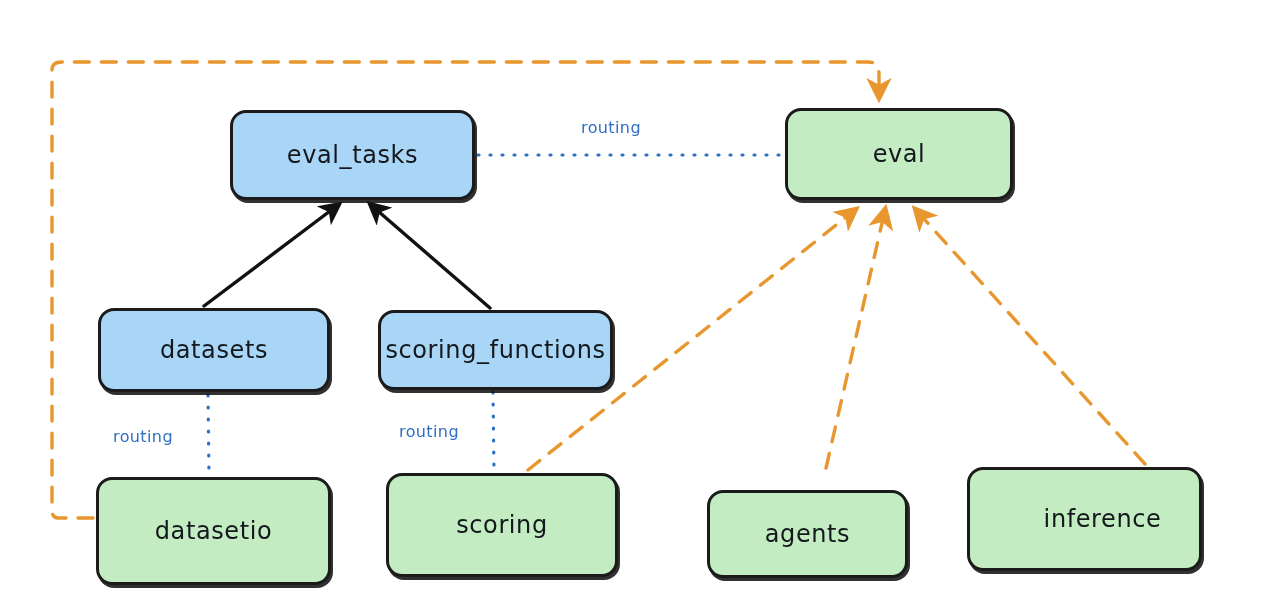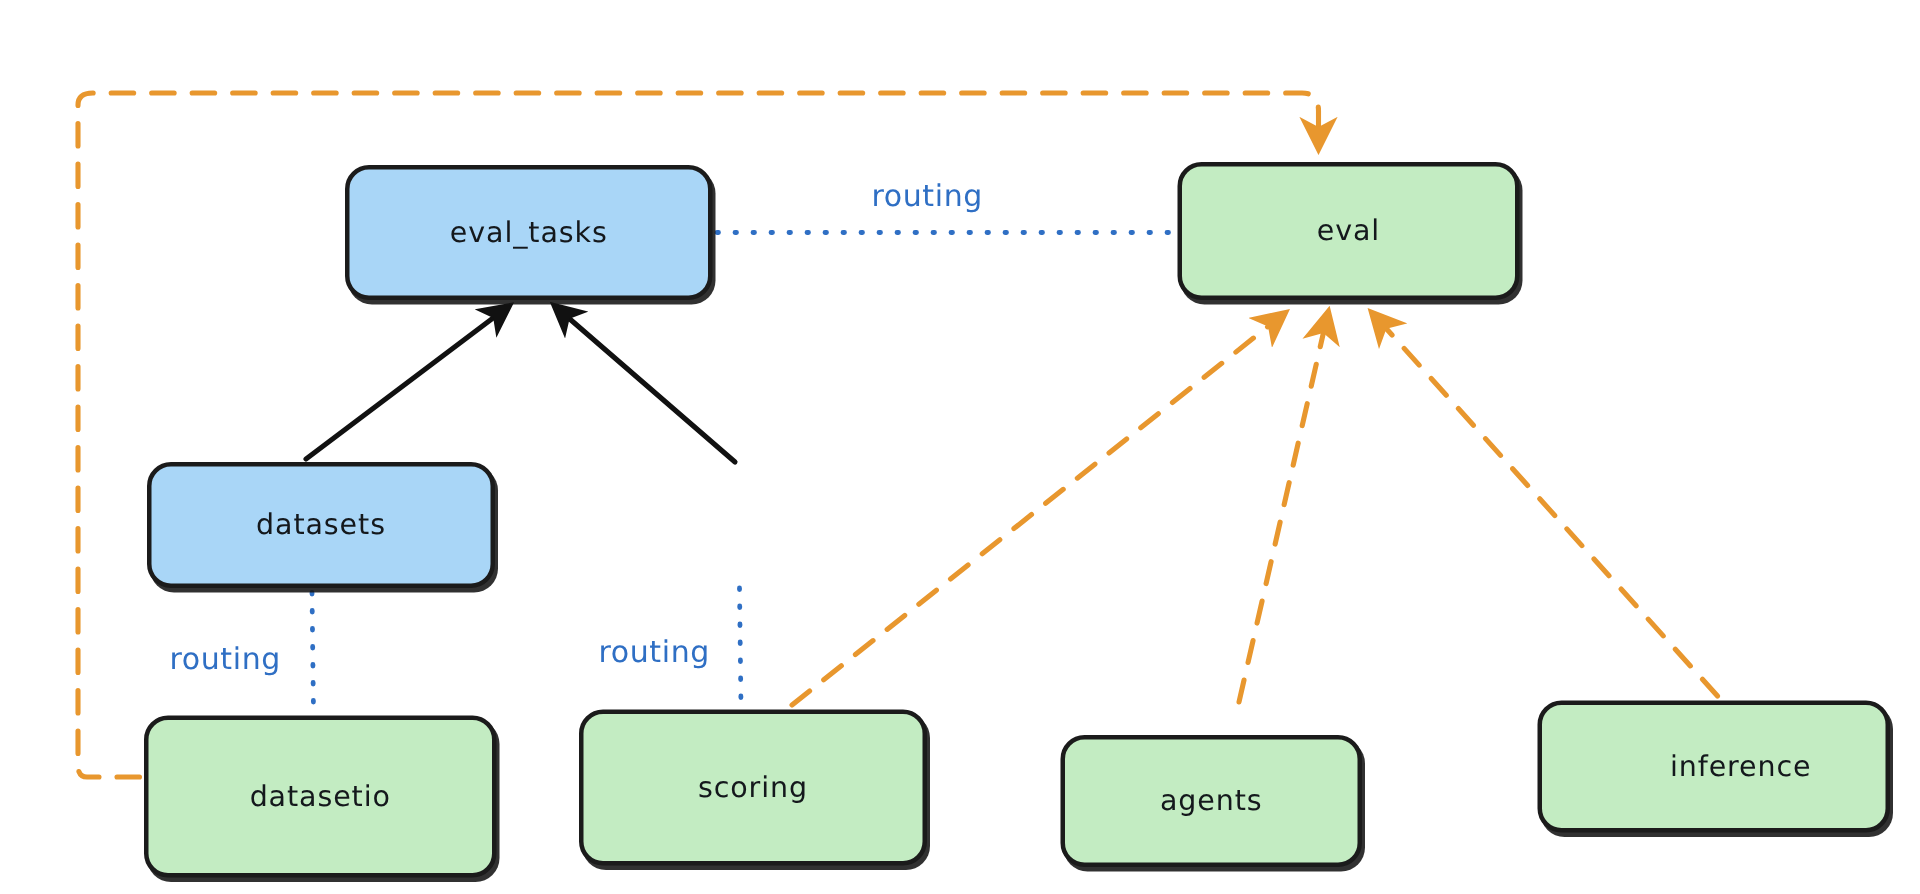--- a/index.html
+++ b/index.html
@@ -31,33 +31,33 @@
     box-sizing: border-box;
     display: flex;
     align-items: center;
     justify-content: center;
     border: 3px solid #1b1b1b;
     border-radius: 16px;
     box-shadow: 2px 3px 0 rgba(20,20,20,0.88);
   }
   .node-label {
     font-family: "DejaVu Sans", sans-serif;
-    font-size: 19px;
+    font-size: 24px;
     letter-spacing: 0.6px;
     color: #14181c;
     white-space: nowrap;
     text-align: center;
   }
   .node.blue   { background: #a9d6f7; }
   .node.green  { background: #c3ecc2; }
 
   .edge-label {
     position: absolute;
     font-family: "DejaVu Sans", sans-serif;
-    font-size: 20px;
+    font-size: 16px;
     letter-spacing: 0.4px;
     color: #2f6fc4;
     white-space: nowrap;
     background: #ffffff;
     padding: 0 3px;
   }
 </style>
 </head>
 <body>
 
@@ -97,34 +97,37 @@
   </div>
 
   <div class="node blue" style="left:98px; top:308px; width:232px; height:84px;">
     <span class="node-label">datasets</span>
   </div>
 
   <div class="node green" style="left:785px; top:108px; width:228px; height:92px;">
     <span class="node-label">eval</span>
   </div>
 
+  <div class="node blue" style="left:378px; top:310px; width:235px; height:80px;">
+    <span class="node-label">scoring_functions</span>
+  </div>
 
   <div class="node green" style="left:96px; top:477px; width:235px; height:108px;">
     <span class="node-label">datasetio</span>
   </div>
 
   <div class="node green" style="left:386px; top:473px; width:232px; height:104px;">
     <span class="node-label">scoring</span>
   </div>
 
   <div class="node green" style="left:707px; top:490px; width:201px; height:88px;">
     <span class="node-label">agents</span>
   </div>
 
-  <div class="node green" style="left:1025px; top:467px; width:235px; height:88px;padding-left:36px;">
+  <div class="node green" style="left:967px; top:467px; width:235px; height:104px;padding-left:36px;">
     <span class="node-label">inference</span>
   </div>
 
   <div class="edge-label" style="left:578px; top:118px;">routing</div>
 
   <div class="edge-label" style="left:110px; top:427px;">routing</div>
 
   <div class="edge-label" style="left:396px; top:422px;">routing</div>
 
 </div>

